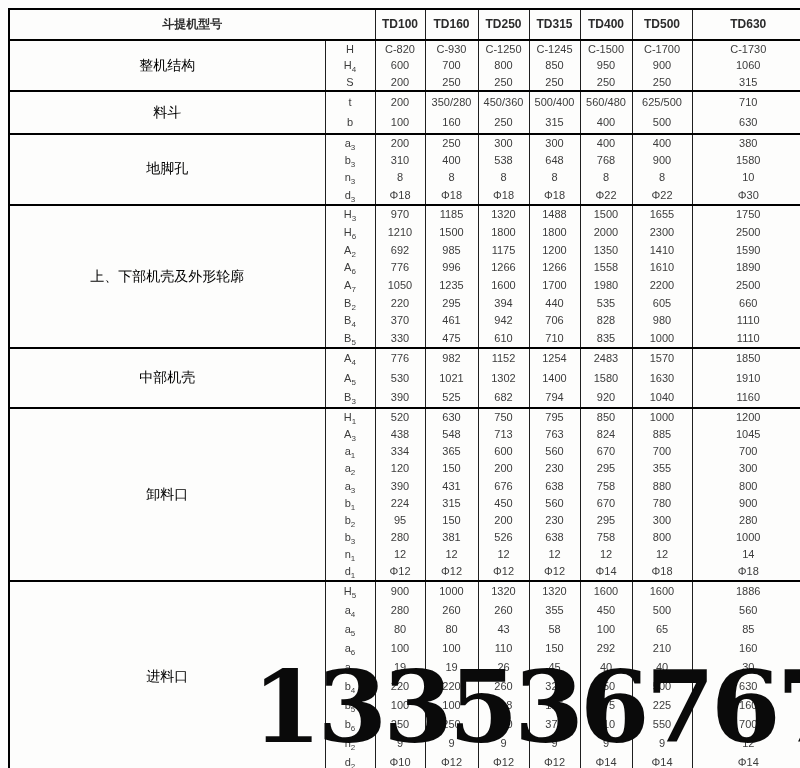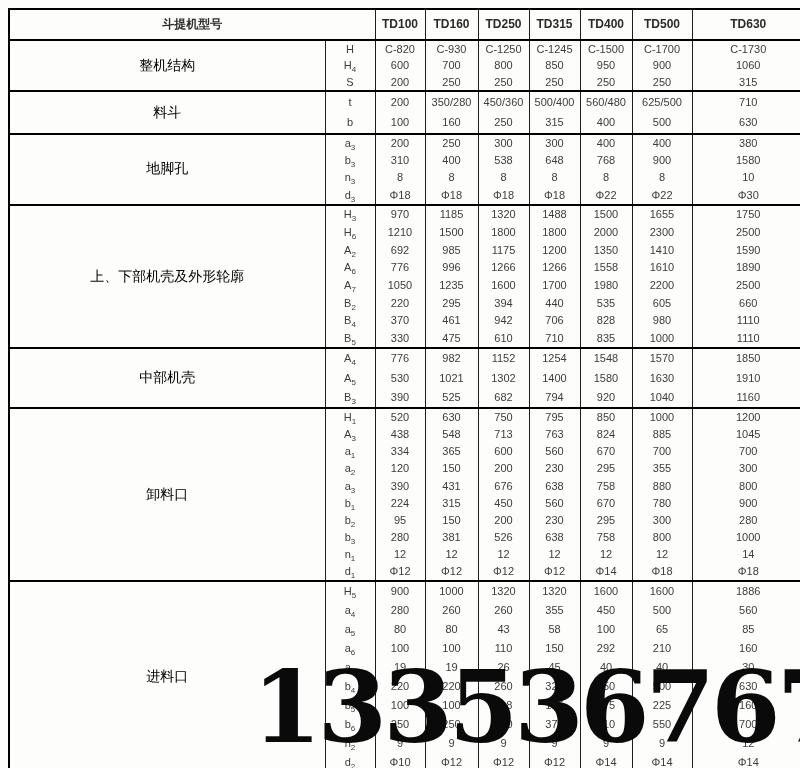--- a/index.html
+++ b/index.html
@@ -396,21 +396,21 @@
           </td>
           <td>
             <div class="stack">
               <div class="line">1254</div>
               <div class="line">1400</div>
               <div class="line">794</div>
             </div>
           </td>
           <td>
             <div class="stack">
-              <div class="line">1548</div>
+              <div class="line">2483</div>
               <div class="line">1580</div>
               <div class="line">920</div>
             </div>
           </td>
           <td>
             <div class="stack">
               <div class="line">1570</div>
               <div class="line">1630</div>
               <div class="line">1040</div>
             </div>

